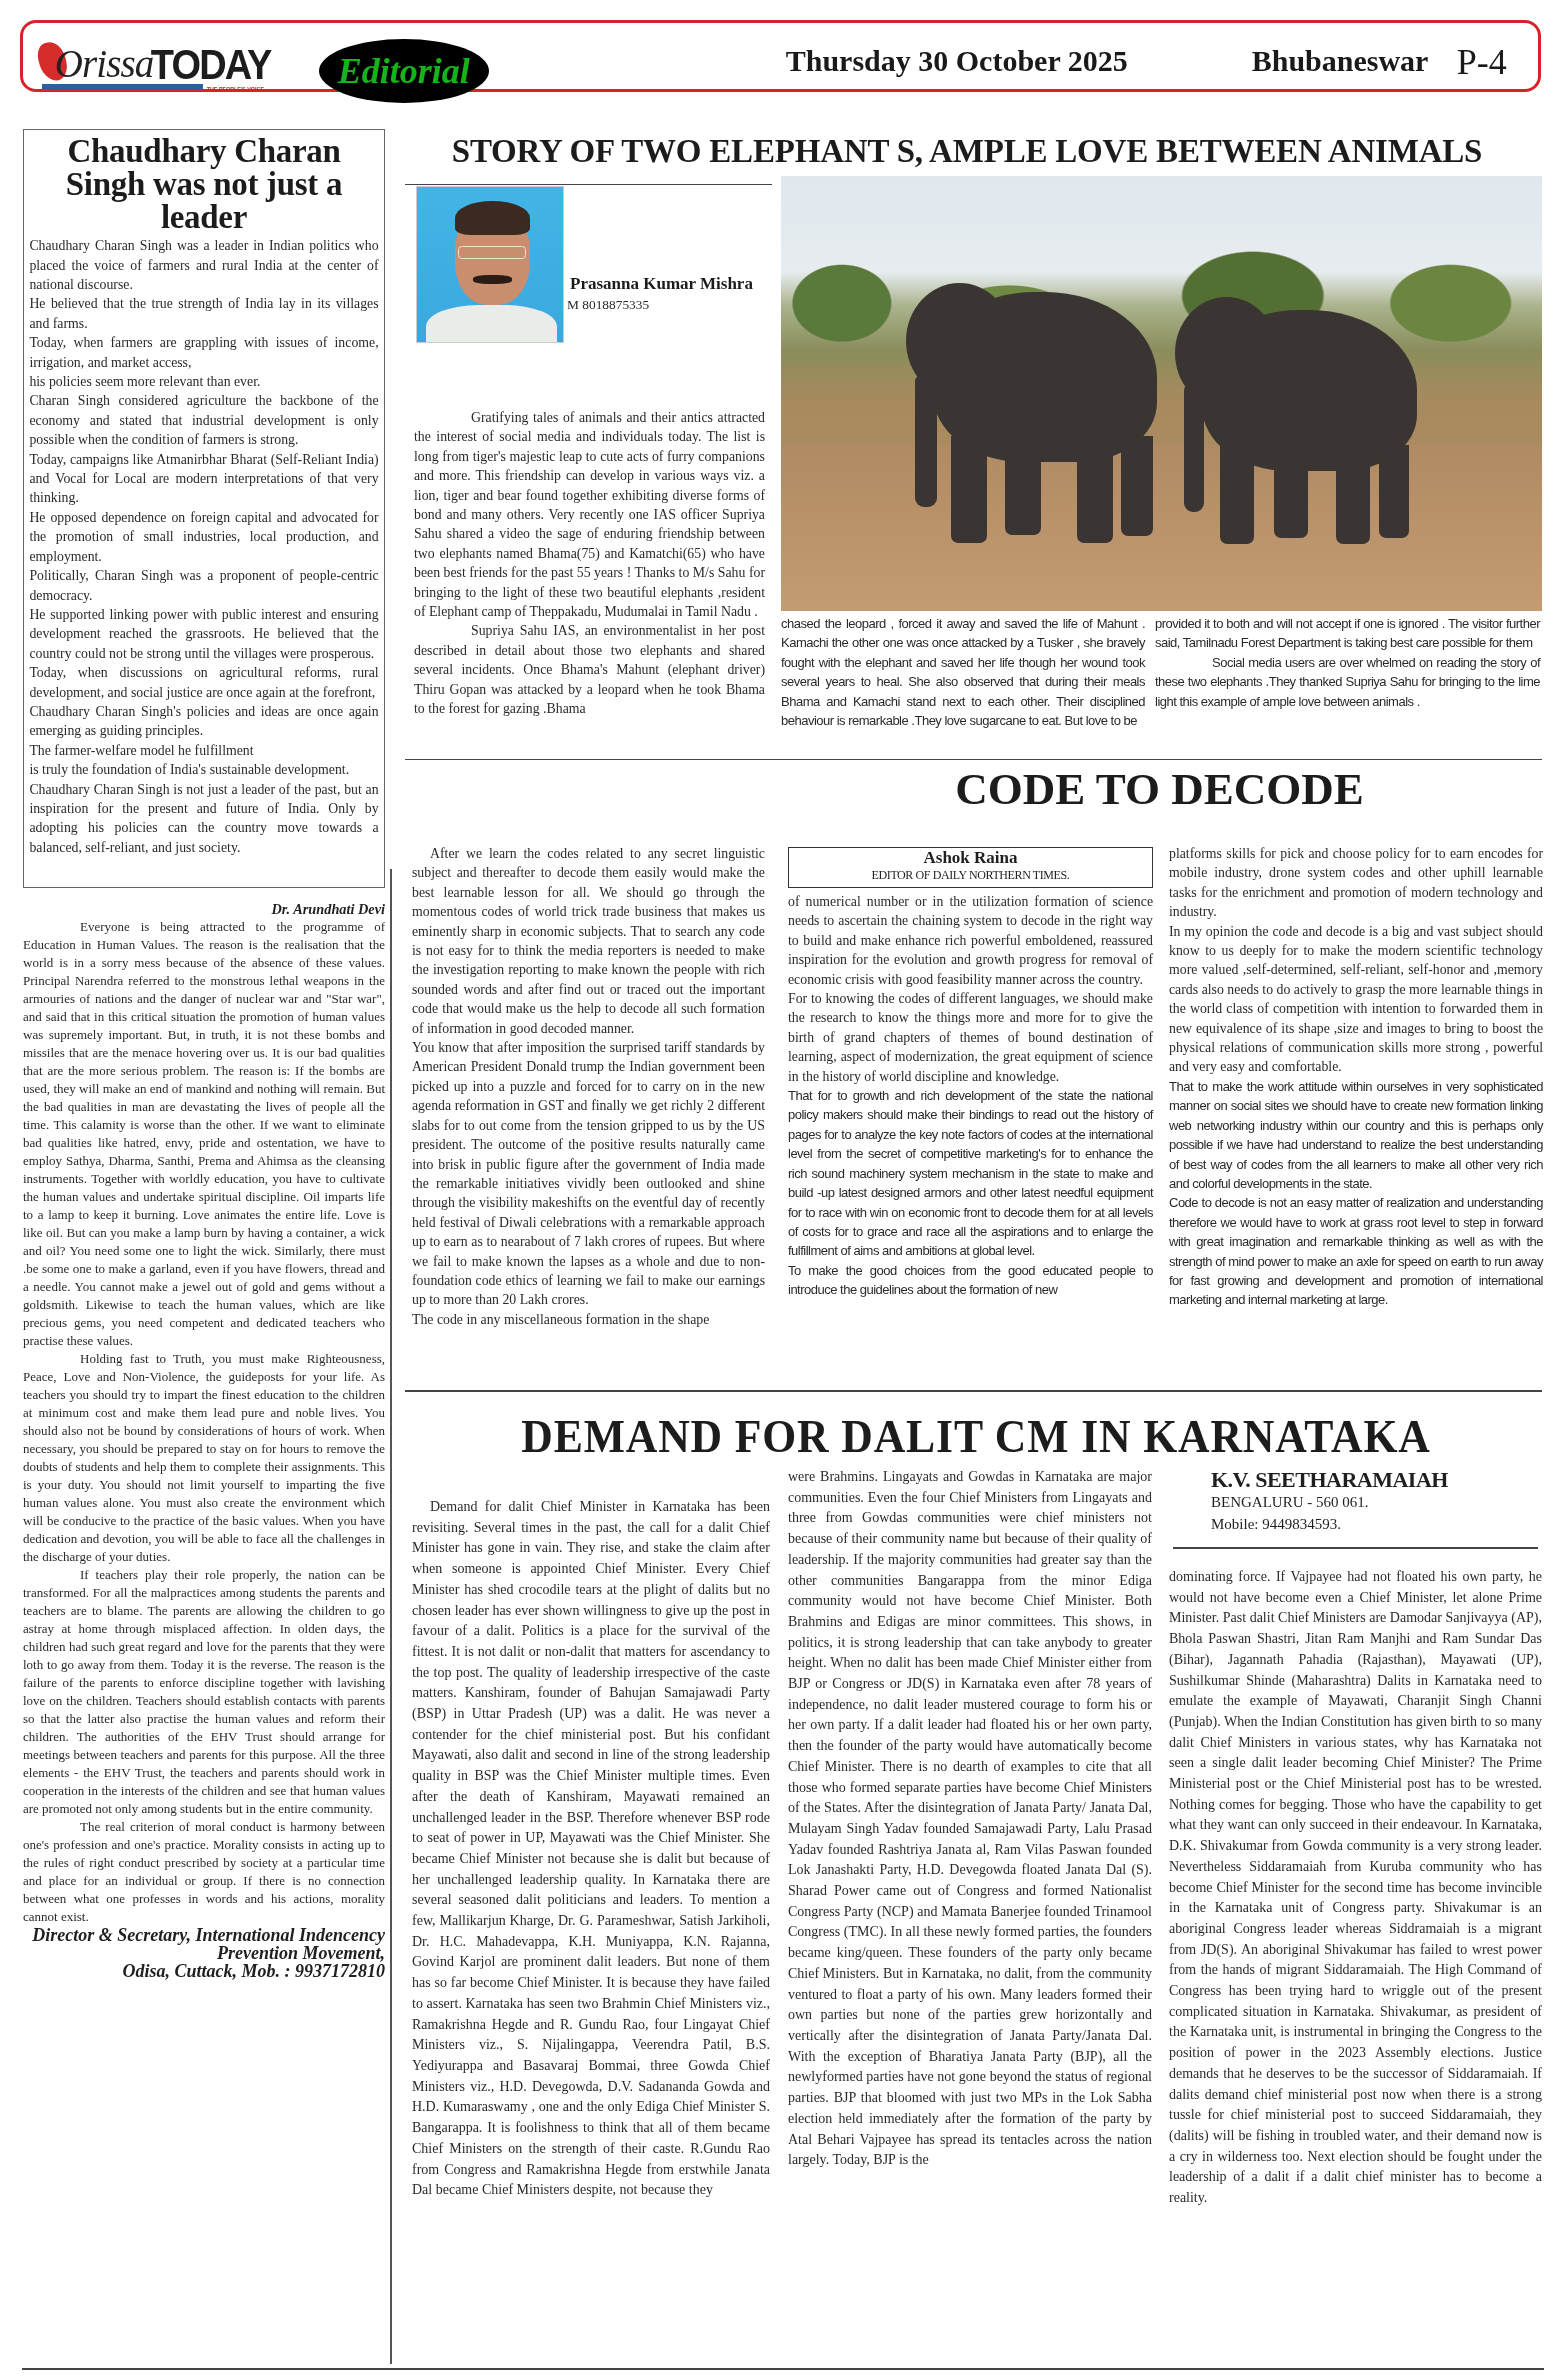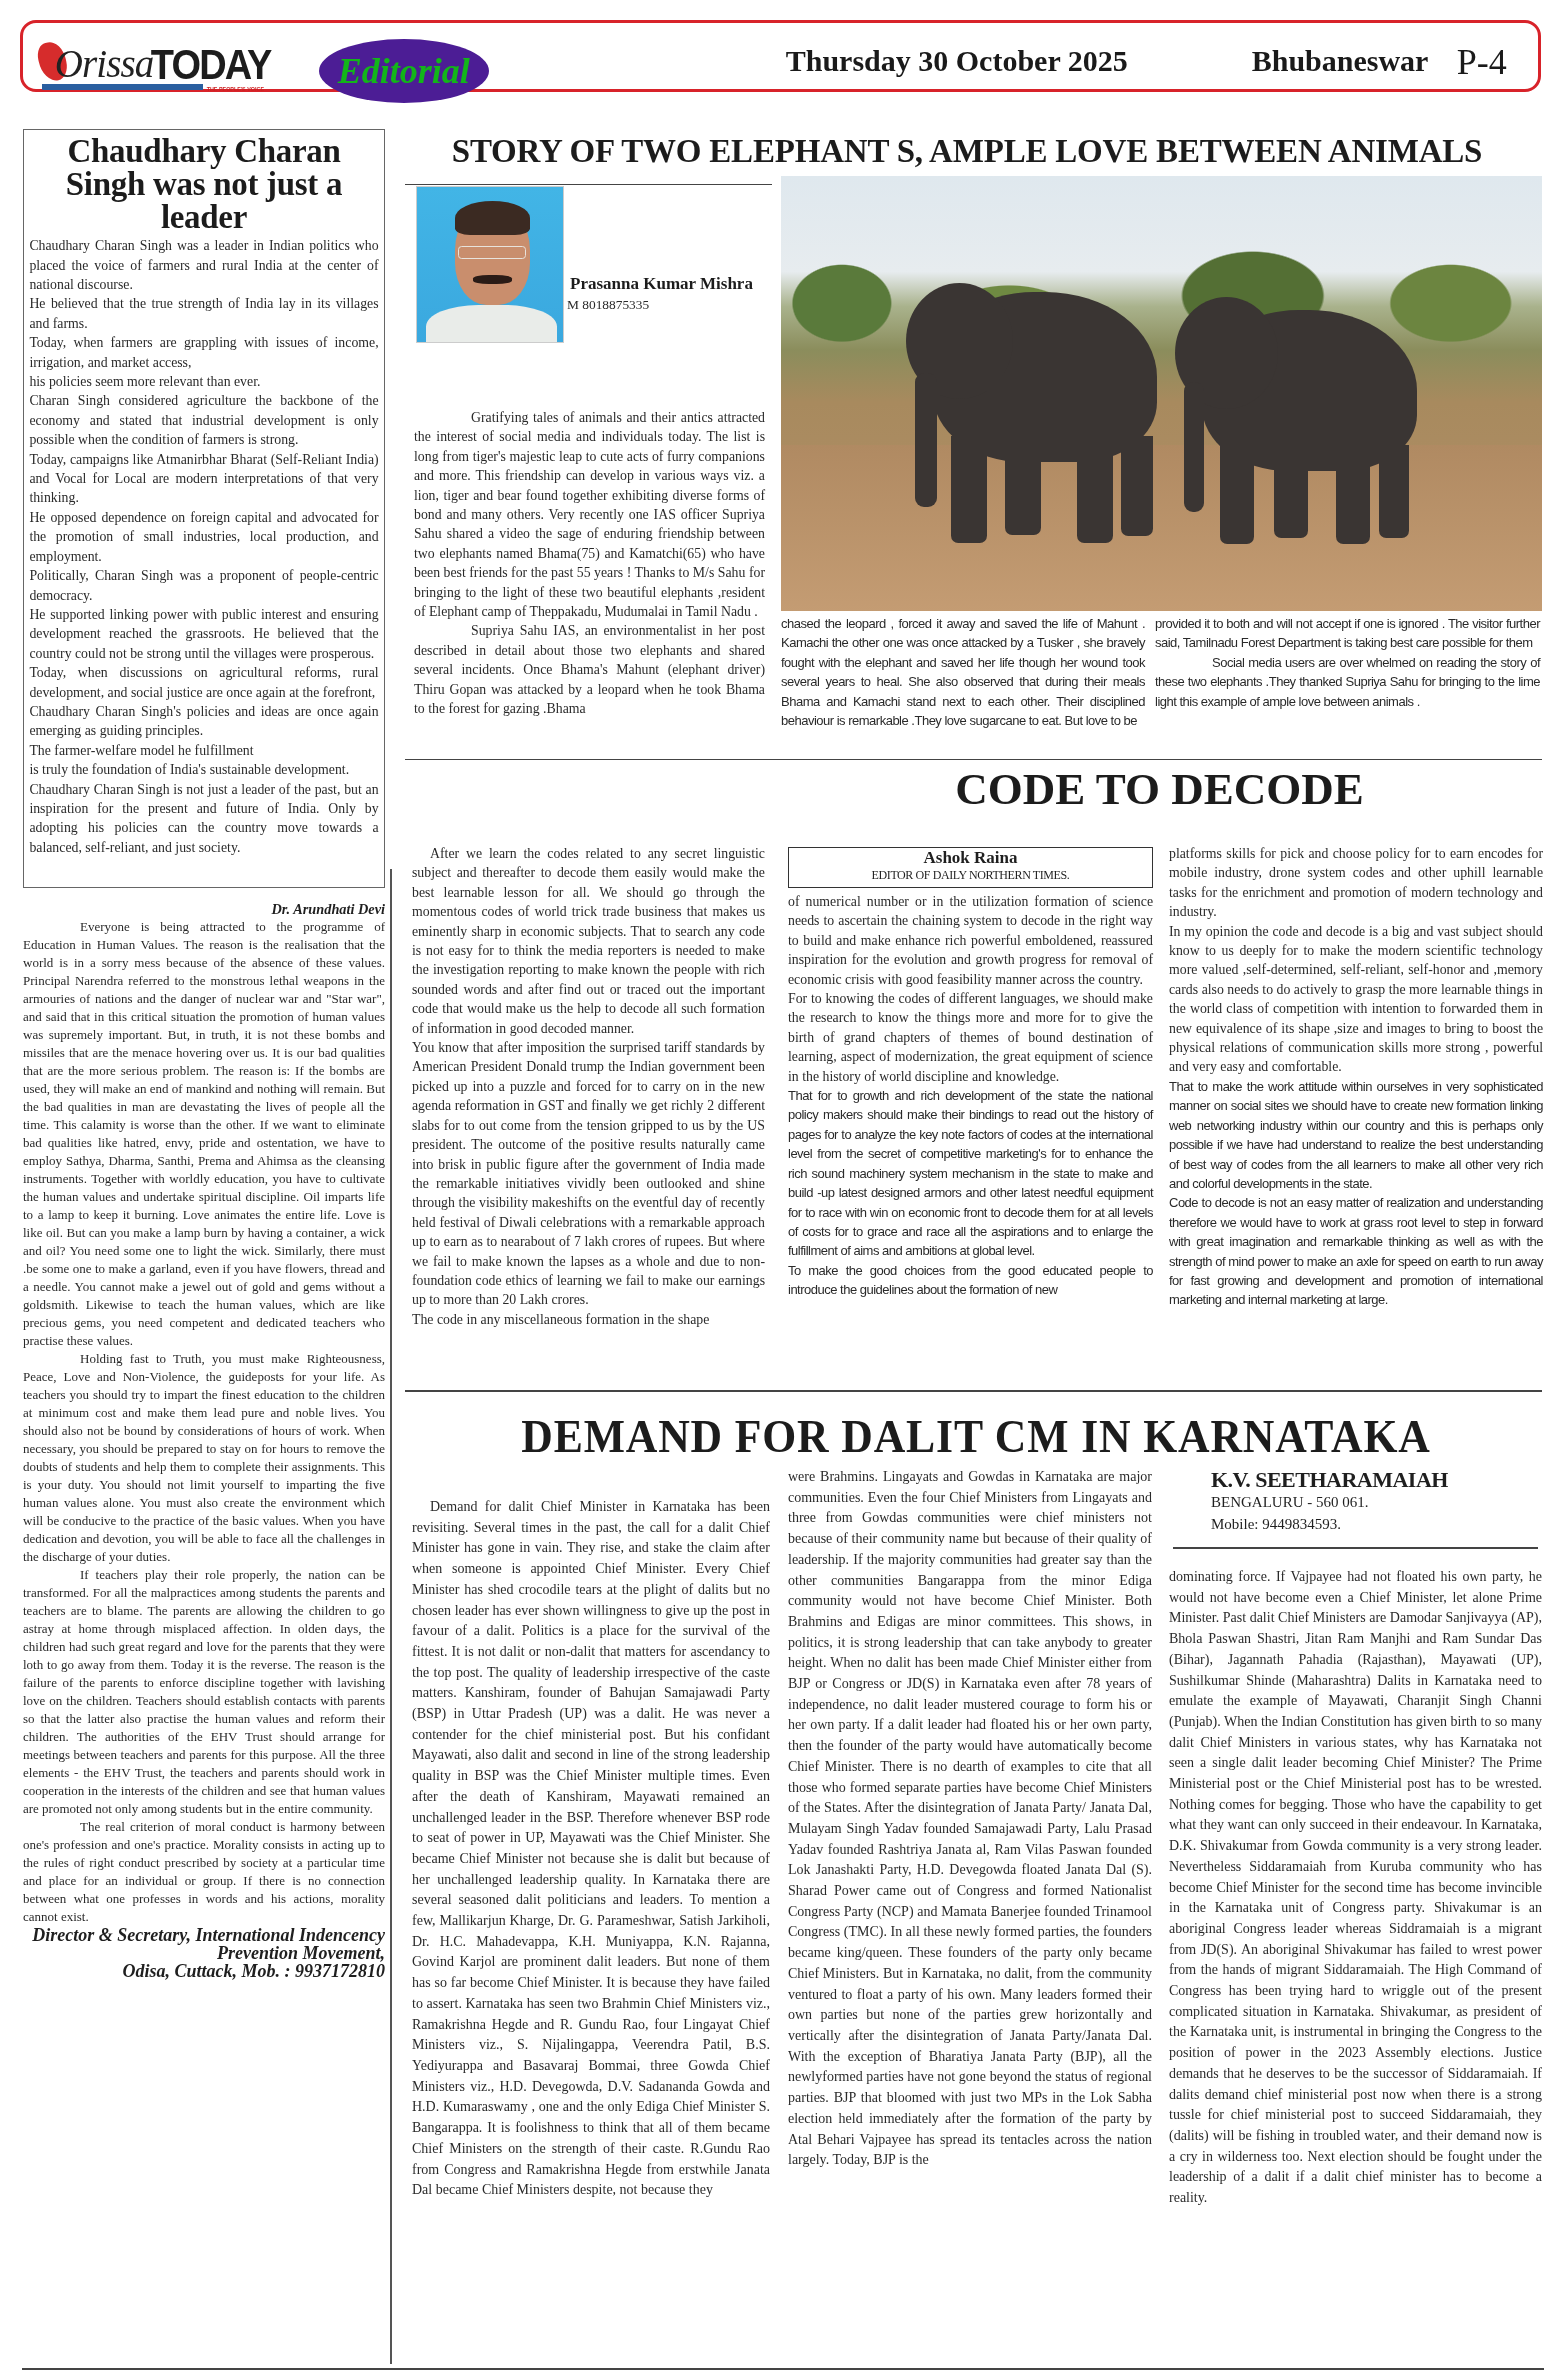--- a/index.html
+++ b/index.html
@@ -7,21 +7,21 @@
   body { position: relative; font-family: "Liberation Serif", "DejaVu Serif", serif; color: #1f1f1f; }
 
   
   .masthead { position: absolute; left: 19.7px; top: 19.7px; width: 1521px; height: 72px; border: 3.6px solid #d8232a; border-radius: 16px; }
   .logo { position: absolute; left: 16px; top: 18px; width: 233px; height: 54px; }
   .logo-map { position: absolute; left: 0; top: 1.8px; width: 27px; height: 39px; background: #d62c2c; border-radius: 40% 55% 45% 60%; transform: rotate(-12deg); }
   .logo-orissa { position: absolute; left: 16px; top: 0; font-family: "Liberation Serif", serif; font-style: italic; font-size: 39px; color: #222; letter-spacing: -0.9px; }
   .logo-today { position: absolute; left: 112px; top: 1.8px; font-family: "Liberation Sans", sans-serif; font-weight: bold; font-size: 38px; color: #1d1d1d; letter-spacing: -1.8px; transform: scaleY(1.1); transform-origin: top; }
   .logo-bar { position: absolute; left: 3.6px; top: 43px; width: 161px; height: 6.3px; background: #2a5fa0; }
   .logo-tag { position: absolute; left: 168px; top: 45px; font-family: "Liberation Sans", sans-serif; font-size: 5.4px; color: #c22; font-weight: bold; }
-  .section-badge { position: absolute; left: 296px; top: 16px; width: 170px; height: 64px; background: #4c1d95; border-radius: 50%; display: flex; align-items: center; justify-content: center; }
+  .section-badge { position: absolute; left: 296px; top: 16px; width: 170px; height: 64px; background: #000000; border-radius: 50%; display: flex; align-items: center; justify-content: center; }
   .section-badge span { font-family: "Liberation Serif", serif; font-style: italic; font-weight: bold; font-size: 36px; color: #13b51a; }
   .mast-date { position: absolute; left: 763px; top: 21.5px; font-weight: bold; font-size: 30px; color: #1a1a1a; }
   .mast-city { position: absolute; left: 1229px; top: 21.5px; font-weight: bold; font-size: 30px; color: #1a1a1a; }
   .mast-page { position: absolute; left: 1434px; top: 18px; font-size: 36px; color: #1a1a1a; }
 
   
   .txt { font-size: 13.8px; line-height: 19.4px; text-align: justify; color: #2a2a2a; }
   .txt p { margin: 0; }
   .ind { text-indent: 57px; }
   .ind2 { text-indent: 18px; }

